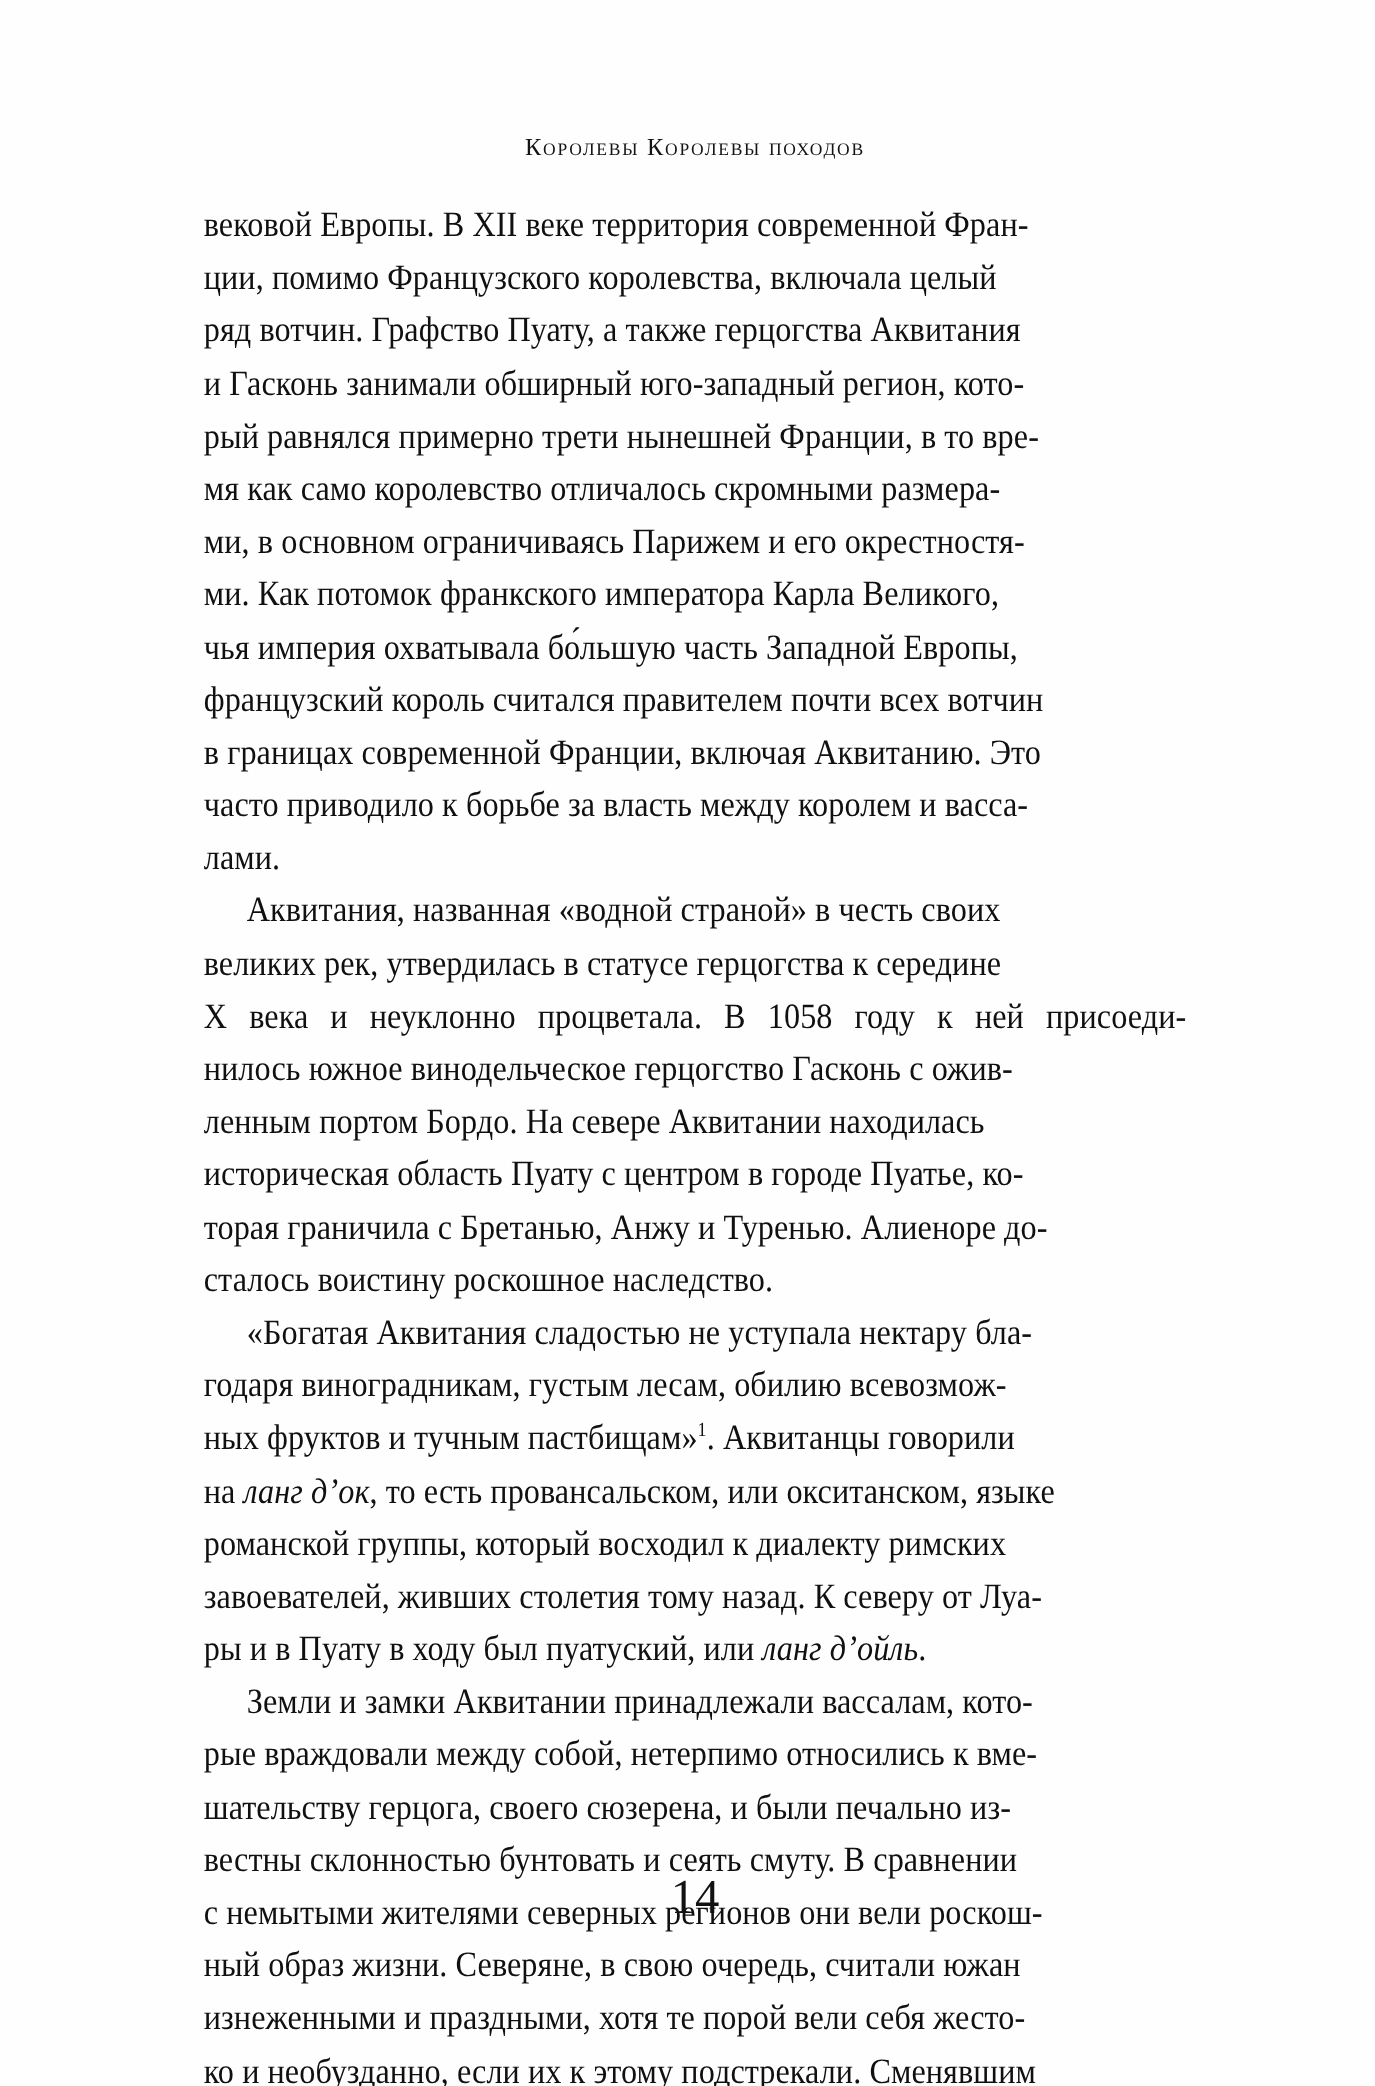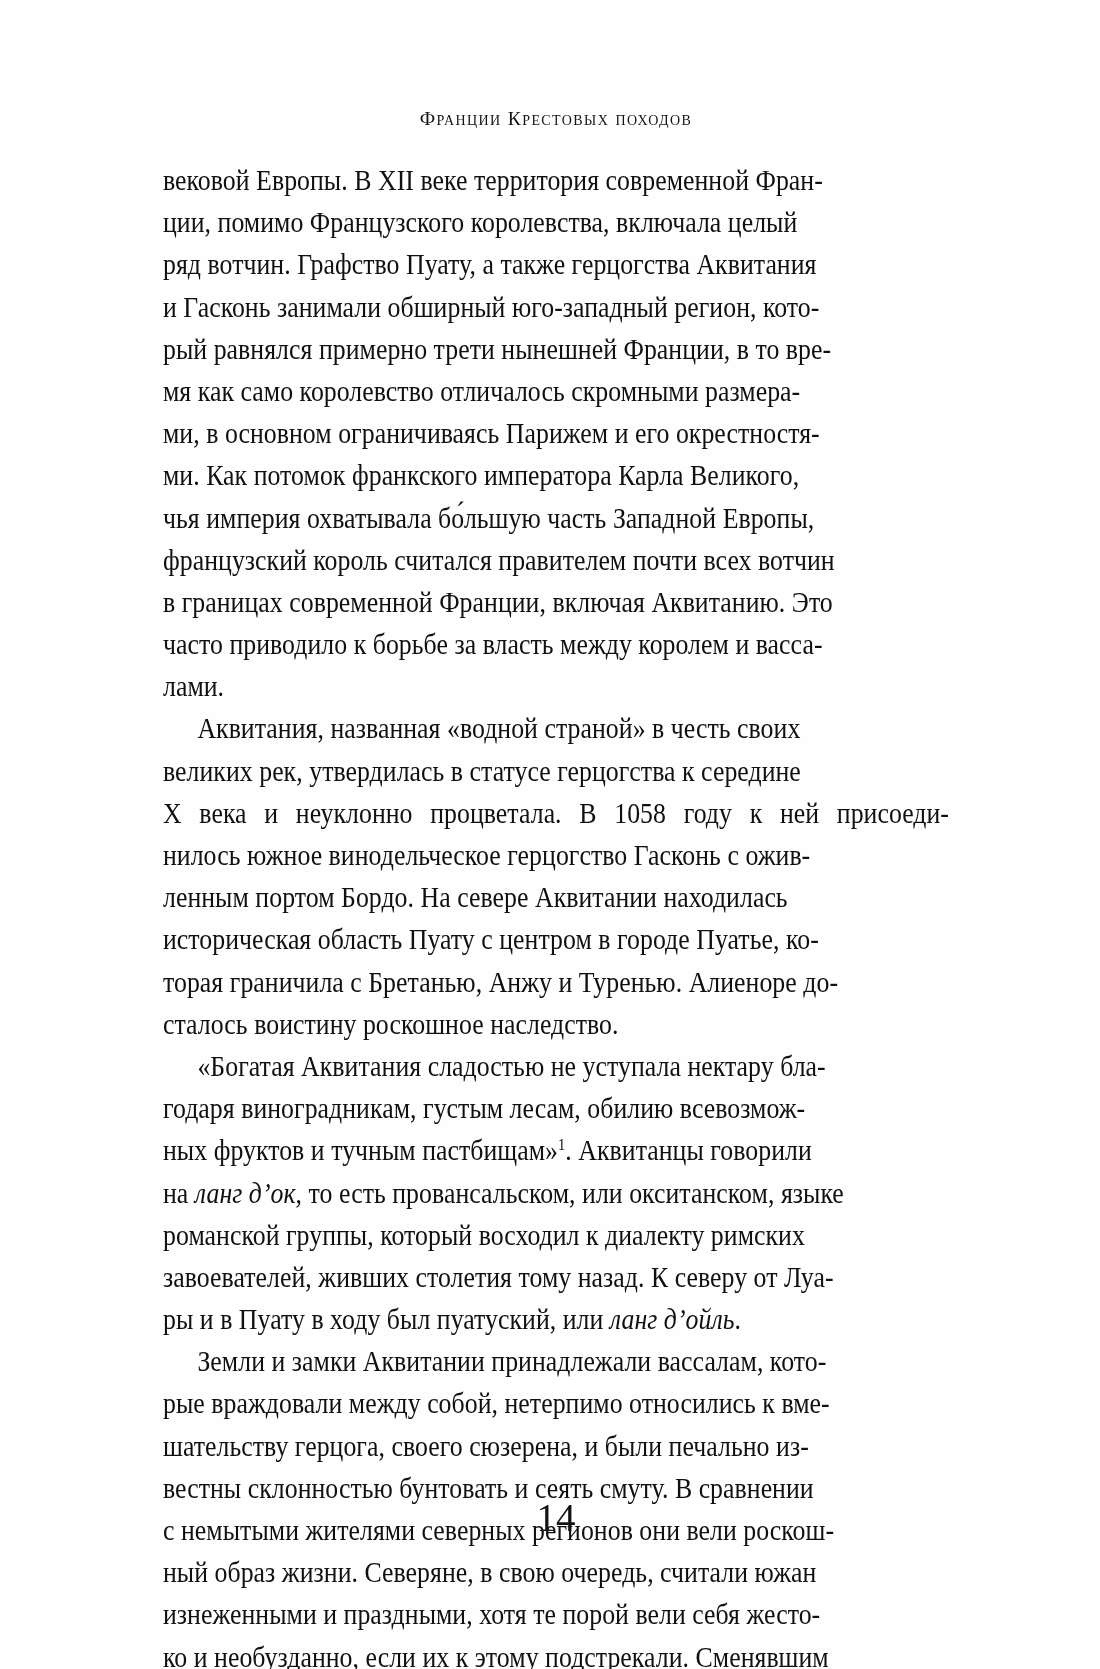--- a/index.html
+++ b/index.html
@@ -96,21 +96,21 @@
   }
 </style>
 </head>
 <body>
 
 <div class="page">
   <div class="paper-tint"></div>
 
   <div class="content-frame">
 
-    <div class="running-head">Франции Крестовых походов</div>
+    <div class="running-head">Королевы Королевы походов</div>
 
     <div class="body-text" id="body-text">
         <div class="line"><span>вековой Европы. В XII веке территория современной Фран-</span></div>
         <div class="line"><span>ции, помимо Французского королевства, включала целый</span></div>
         <div class="line"><span>ряд вотчин. Графство Пуату, а также герцогства Аквитания</span></div>
         <div class="line"><span>и Гасконь занимали обширный юго-западный регион, кото-</span></div>
         <div class="line"><span>рый равнялся примерно трети нынешней Франции, в то вре-</span></div>
         <div class="line"><span>мя как само королевство отличалось скромными размера-</span></div>
         <div class="line"><span>ми, в основном ограничиваясь Парижем и его окрестностя-</span></div>
         <div class="line"><span>ми. Как потомок франкского императора Карла Великого,</span></div>

